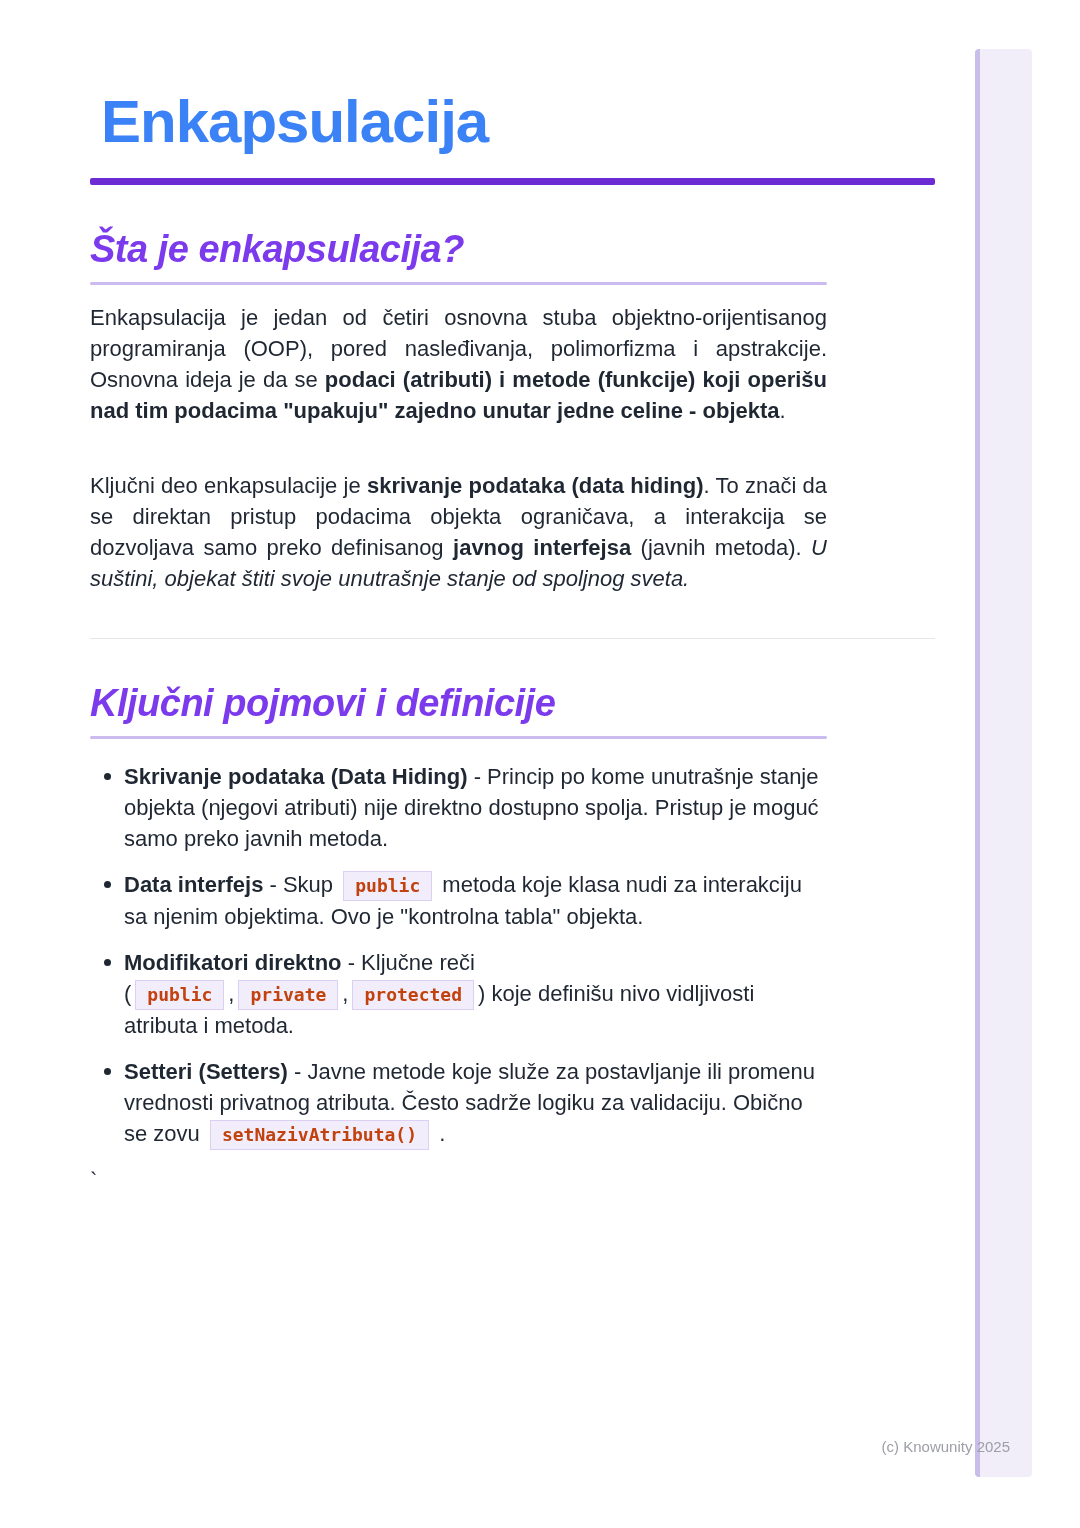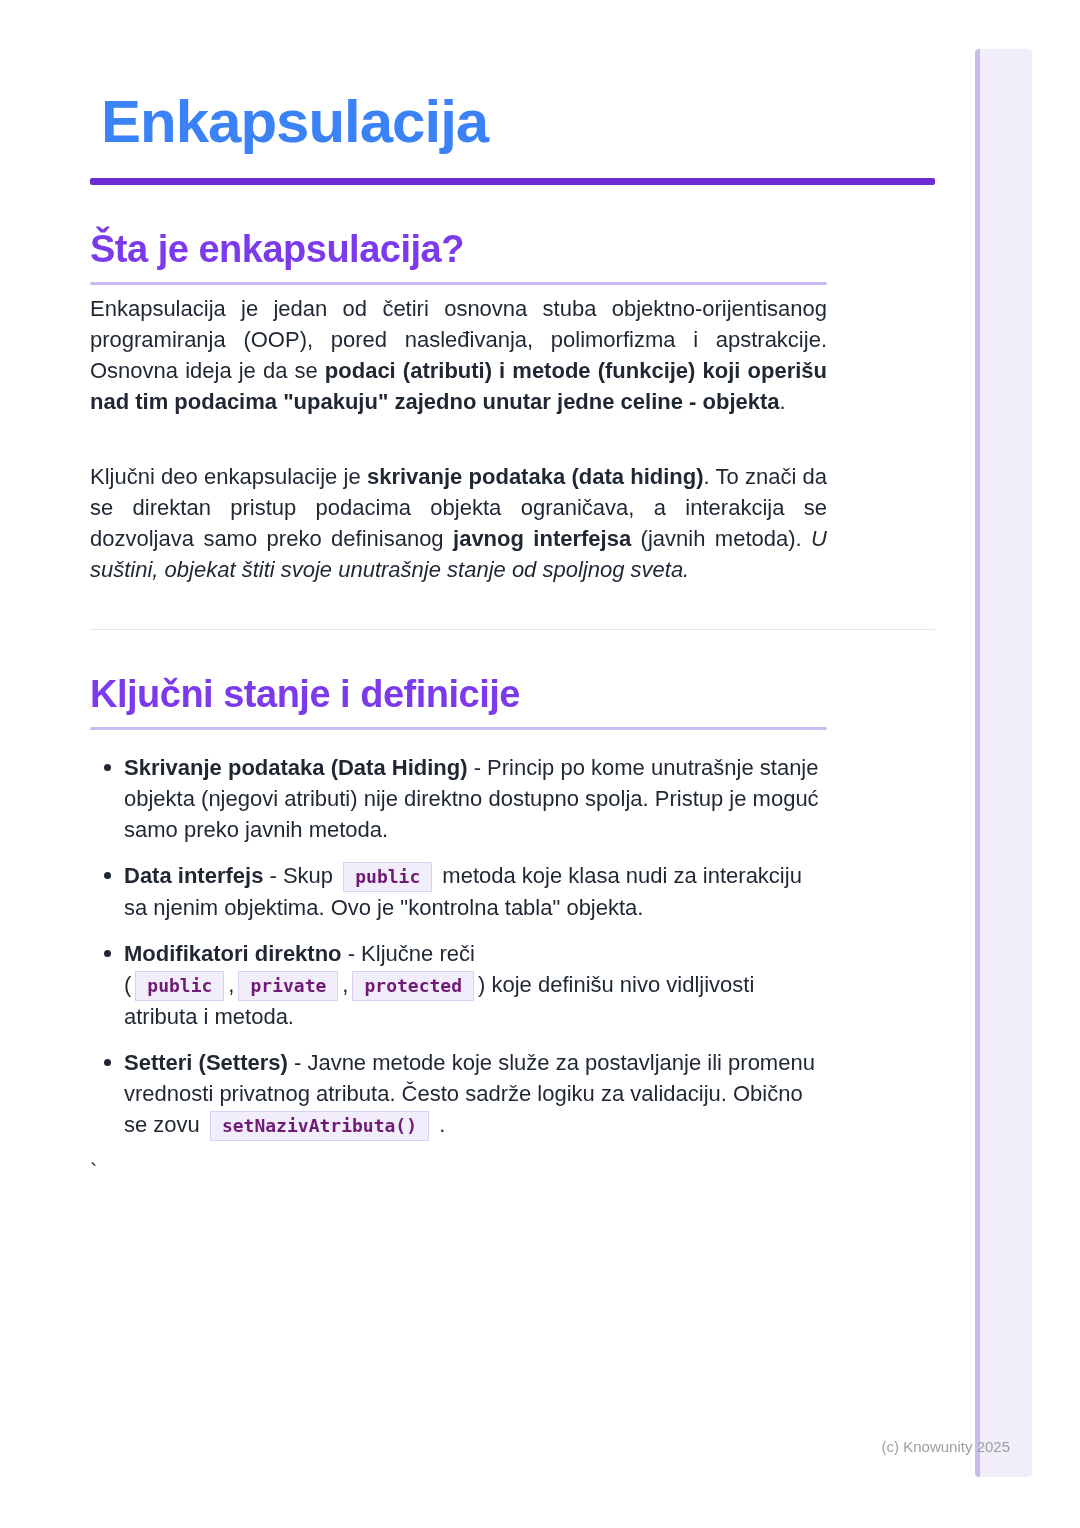--- a/index.html
+++ b/index.html
@@ -37,29 +37,30 @@
     background: #6D2BD4;
     border-radius: 2px;
   }
 
   section h2 {
     margin: 44px 0 0 0;
     font-size: 38px; line-height: 40px;
     font-weight: bold;
     color: #7C3AED;
     letter-spacing: -0.5px;
+    font-style: italic;
   }
   .h2-underline {
     margin-top: 13px;
     width: 737px; height: 3px;
     background: #CBBBF1;
     border-radius: 2px;
   }
 
-  .paragraphs { margin-top: 8px; }
+  .paragraphs { margin-top: 17px; }
   .paragraphs p {
     width: 737px;
     margin: 0 0 44px 0;
     font-size: 22px; line-height: 31px;
     color: #1F2733;
     text-align: justify;
     text-align-last: left;
   }
 
   hr.divider {
@@ -90,21 +91,21 @@
     background: #1F2733;
   }
 
   .seg-normal { font-weight: normal; }
   .seg-bold   { font-weight: bold; }
   .seg-italic { font-style: italic; }
   .seg-code {
     font-family: "DejaVu Sans Mono", monospace;
     font-size: 18px;
     font-weight: bold;
-    color: #701a75;
+    color: #c2410c;
     background: #F1EDFB;
     border: 1.5px solid #DBD0F3;
     border-radius: 0;
     padding: 3px 11px 4px 11px;
     margin: 0 4px;
     white-space: nowrap;
   }
 
   .stray-backtick {
     margin-top: 8px;
@@ -137,21 +138,21 @@
       <div class="h2-underline"></div>
       <div class="paragraphs">
           <p><span class="seg-normal">Enkapsulacija je jedan od četiri osnovna stuba objektno-orijentisanog programiranja (OOP), pored nasleđivanja, polimorfizma i apstrakcije. Osnovna ideja je da se </span><span class="seg-bold">podaci (atributi) i metode (funkcije) koji operišu nad tim podacima "upakuju" zajedno unutar jedne celine - objekta</span><span class="seg-normal">.</span></p>
           <p><span class="seg-normal">Ključni deo enkapsulacije je </span><span class="seg-bold">skrivanje podataka (data hiding)</span><span class="seg-normal">. To znači da se direktan pristup podacima objekta ograničava, a interakcija se dozvoljava samo preko definisanog </span><span class="seg-bold">javnog interfejsa</span><span class="seg-normal"> (javnih metoda). </span><span class="seg-italic">U suštini, objekat štiti svoje unutrašnje stanje od spoljnog sveta.</span></p>
         </div>
     </section>
 
     <hr class="divider">
 
     <section>
-      <h2>Ključni stanje i definicije</h2>
+      <h2>Ključni pojmovi i definicije</h2>
       <div class="h2-underline"></div>
       <ul class="terms">
           <li><span class="seg-bold">Skrivanje podataka (Data Hiding)</span><span class="seg-normal"> - Princip po kome unutrašnje stanje objekta (njegovi atributi) nije direktno dostupno spolja. Pristup je moguć samo preko javnih metoda.</span></li>
           <li><span class="seg-bold">Data interfejs</span><span class="seg-normal"> - Skup </span><span class="seg-code">public</span><span class="seg-normal"> metoda koje klasa nudi za interakciju sa njenim objektima. Ovo je "kontrolna tabla" objekta.</span></li>
           <li><span class="seg-bold">Modifikatori direktno</span><span class="seg-normal"> - Ključne reči (</span><span class="seg-code">public</span><span class="seg-normal">,</span><span class="seg-code">private</span><span class="seg-normal">,</span><span class="seg-code">protected</span><span class="seg-normal">) koje definišu nivo vidljivosti atributa i metoda.</span></li>
           <li><span class="seg-bold">Setteri (Setters)</span><span class="seg-normal"> - Javne metode koje služe za postavljanje ili promenu vrednosti privatnog atributa. Često sadrže logiku za validaciju. Obično se zovu </span><span class="seg-code">setNazivAtributa()</span><span class="seg-normal"> .</span></li>
         </ul>
     </section>
 
     <div class="stray-backtick">`</div>

